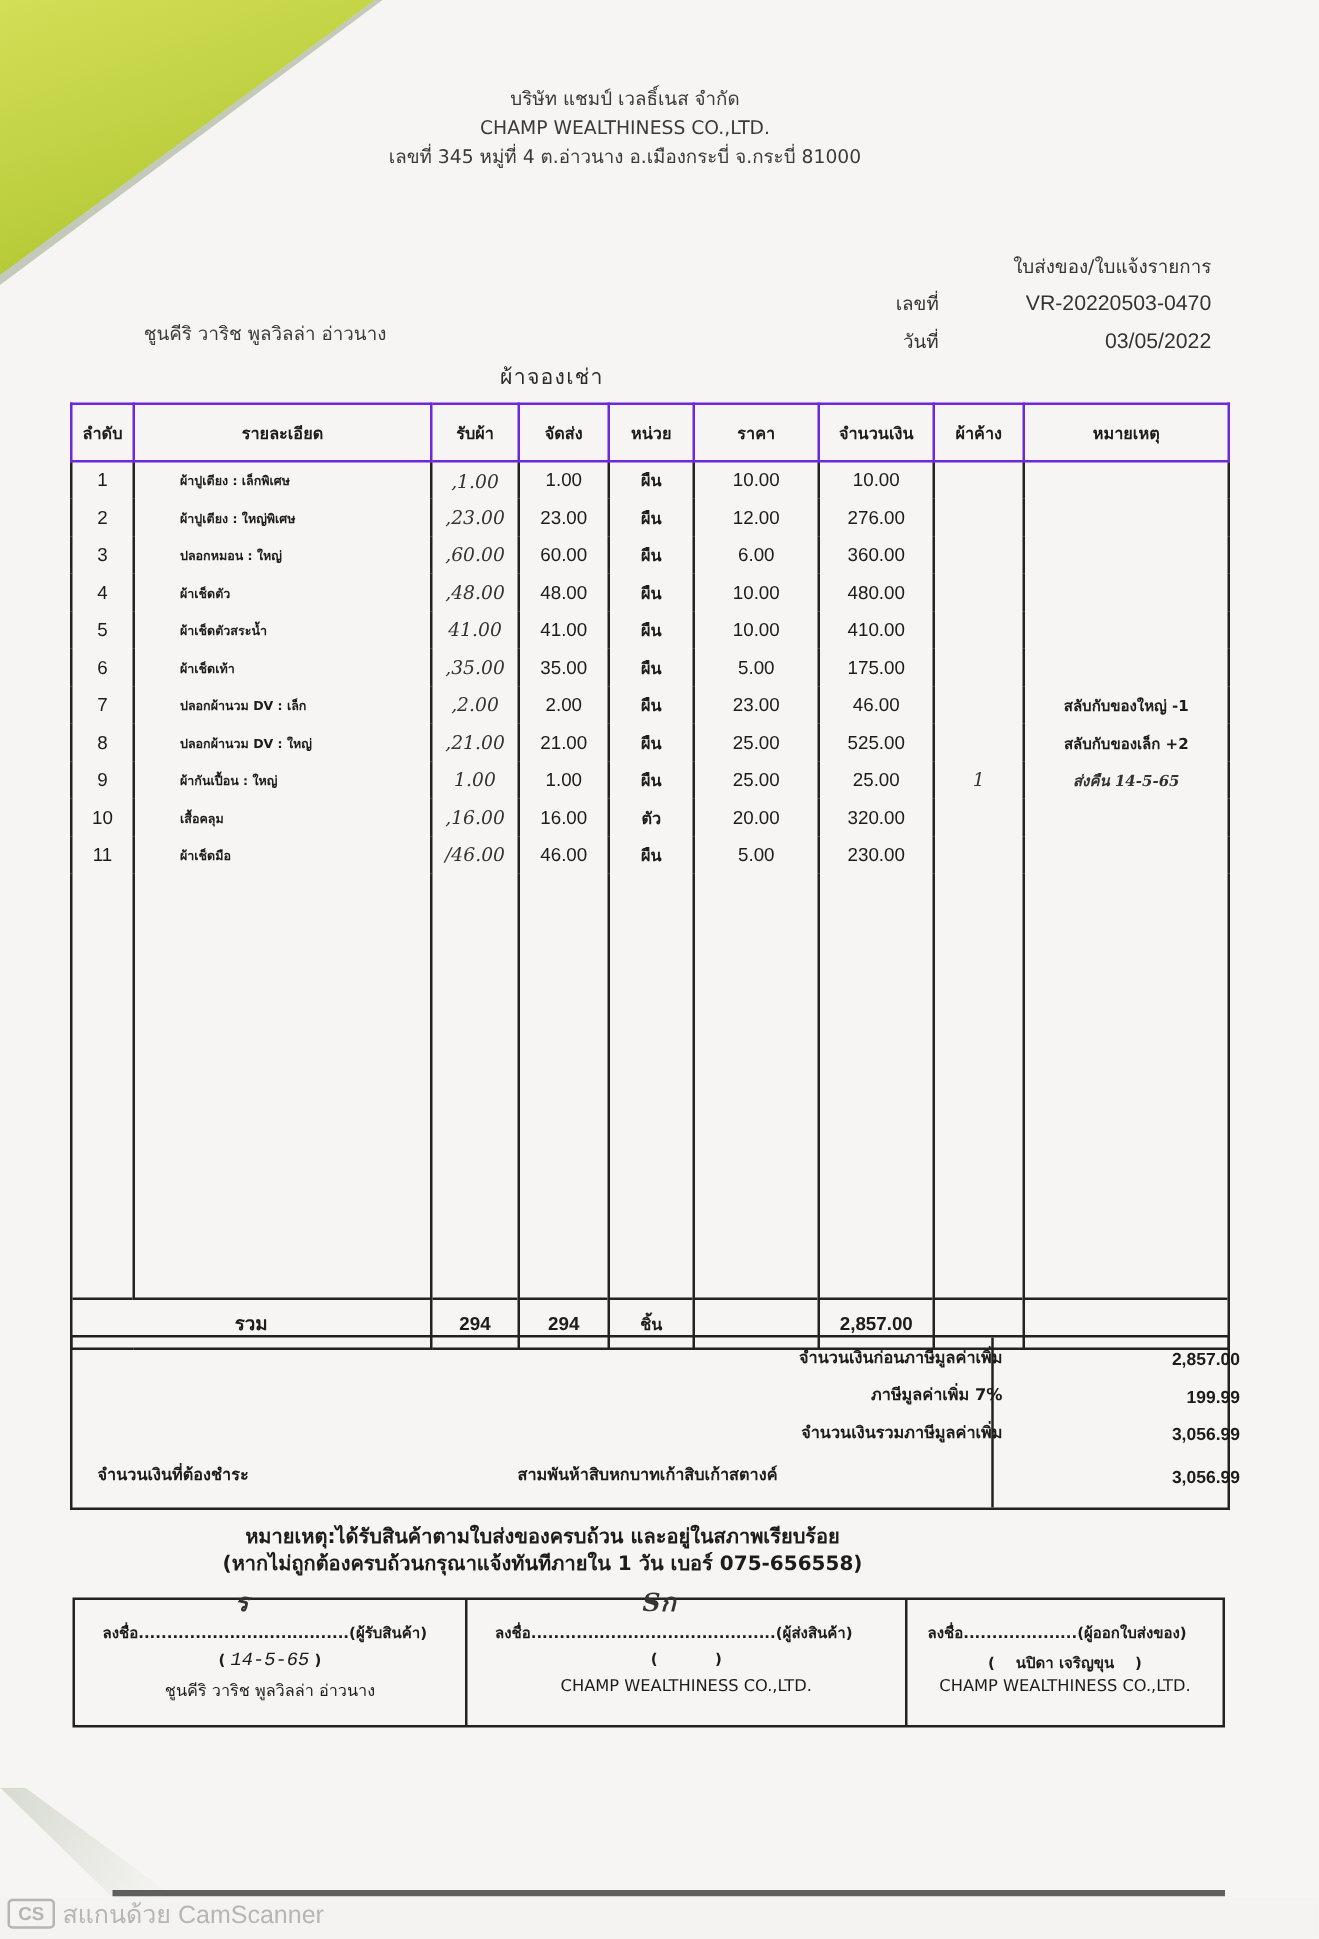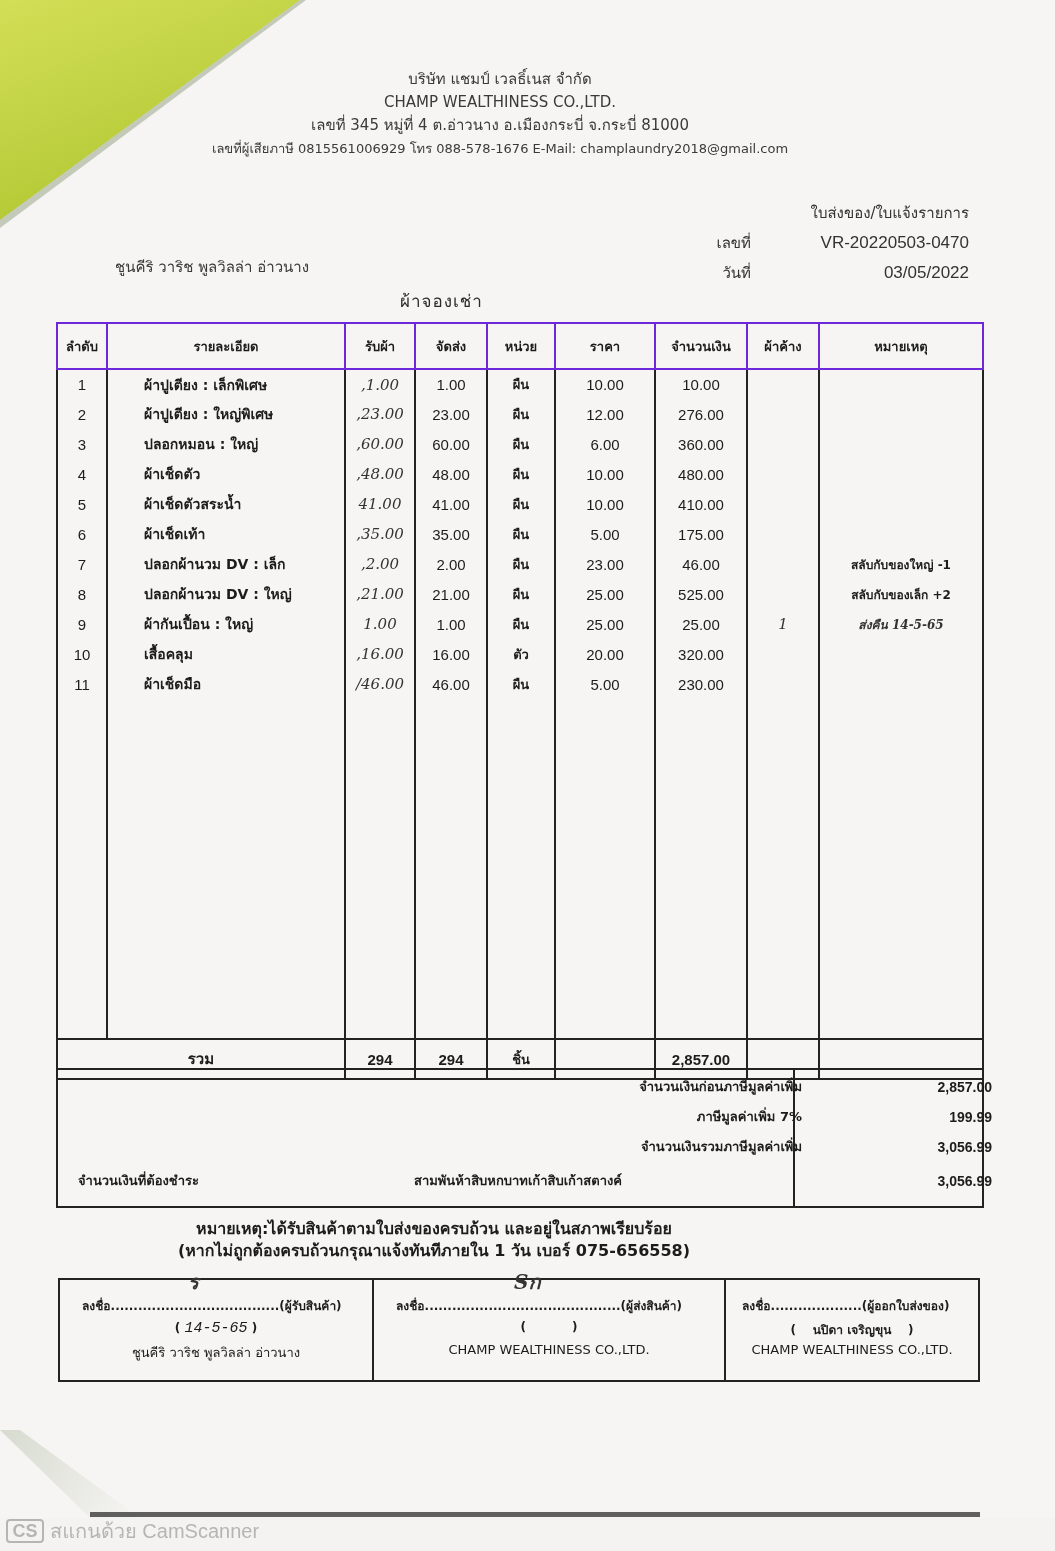--- a/index.html
+++ b/index.html
@@ -44,21 +44,21 @@
   .customer { position: absolute; left: 115px; top: 255px; font-size: 15px; color: #3a3a3a; }
   .doctype { position: absolute; left: 400px; top: 287px; font-size: 17px; color: #2a2a2a; letter-spacing: 1px; }
 
   table.items {
     position: absolute; left: 56px; top: 322px; width: 928px;
     border-collapse: collapse; font-size: 14px;
   }
   table.items th, table.items td { border-left: 2px solid #222; border-right: 2px solid #222; }
   table.items th { border: 2px solid #6d28d9; height: 46px; font-weight: bold; font-size: 13px; }
   table.items td { height: 30px; text-align: center; font-family: "Liberation Sans", sans-serif; font-size: 15px; padding: 0 4px; }
-  table.items td.desc { text-align: left; font-family: "DejaVu Sans", sans-serif; font-size: 14px; font-weight: bold; padding-left: 36px; }
+  table.items td.desc { text-align: left; font-family: "DejaVu Sans", sans-serif; font-size: 10px; font-weight: bold; padding-left: 36px; }
   table.items td.note { font-size: 12px; font-weight: bold; font-family: "DejaVu Sans", sans-serif; }
   table.items td.unit { font-family: "DejaVu Sans", sans-serif; font-weight: bold; font-size: 13px; }
   table.items tr.filler td { height: 340px; }
   table.items tr.total td { border: 2px solid #222; height: 40px; font-weight: bold; }
   td.hw { font-family: "DejaVu Serif", serif !important; font-style: italic; color: #333; }
 
   .summary {
     position: absolute; left: 56px; top: 1068px; width: 928px; height: 140px;
     border: 2px solid #222; font-size: 13px; font-weight: bold;
   }
@@ -83,37 +83,36 @@
   .sign .line3 { position: absolute; top: 62px; left: 0; right: 0; text-align: center; font-weight: normal; font-size: 13px; }
   .sign .hw-date { font-family: Liberation Mono, monospace; font-style: italic; font-weight: normal; font-size: 15px; }
   .sig-mark { position: absolute; font-family: "DejaVu Serif", serif; font-style: italic; font-size: 20px; color: #333; }
 
   .watermark {
     position: absolute; left: 6px; top: 1518px; height: 26px; display: flex; align-items: center;
     color: #b5b5b5; font-family: "Liberation Sans", sans-serif; font-size: 20px;
   }
   .watermark .logo {
     width: 38px; height: 24px; border: 2px solid #b5b5b5; border-radius: 4px;
-    font-size: 18px; font-weight: bold; display: flex; align-items: center; justify-content: center; margin-right: 6px;
+    font-size: 15px; font-weight: bold; display: flex; align-items: center; justify-content: center; margin-right: 6px;
   }
 </style>
 </head>
 <body>
 
 <div class="paper"></div>
 <div class="green-corner"></div>
 <div class="green-shadow"></div>
 <div class="fold-shadow"></div>
 <div class="bottom-edge"></div>
 
 <div class="header">
   <div>บริษัท แชมป์ เวลธิ์เนส จำกัด</div>
   <div>CHAMP WEALTHINESS CO.,LTD.</div>
   <div>เลขที่ 345 หมู่ที่ 4 ต.อ่าวนาง อ.เมืองกระบี่ จ.กระบี่ 81000</div>
-  <div class="contact">เลขที่ผู้เสียภาษี 0815561006929 โทร 088-578-1676 E-Mail: champlaundry2018@gmail.com</div>
 </div>
 
 <div class="docinfo">
   <div class="title">ใบส่งของ/ใบแจ้งรายการ</div>
   <div class="row">
     <span class="lbl">เลขที่</span>
     <span class="val">VR-20220503-0470</span>
   </div>
   <div class="row">
     <span class="lbl">วันที่</span>

